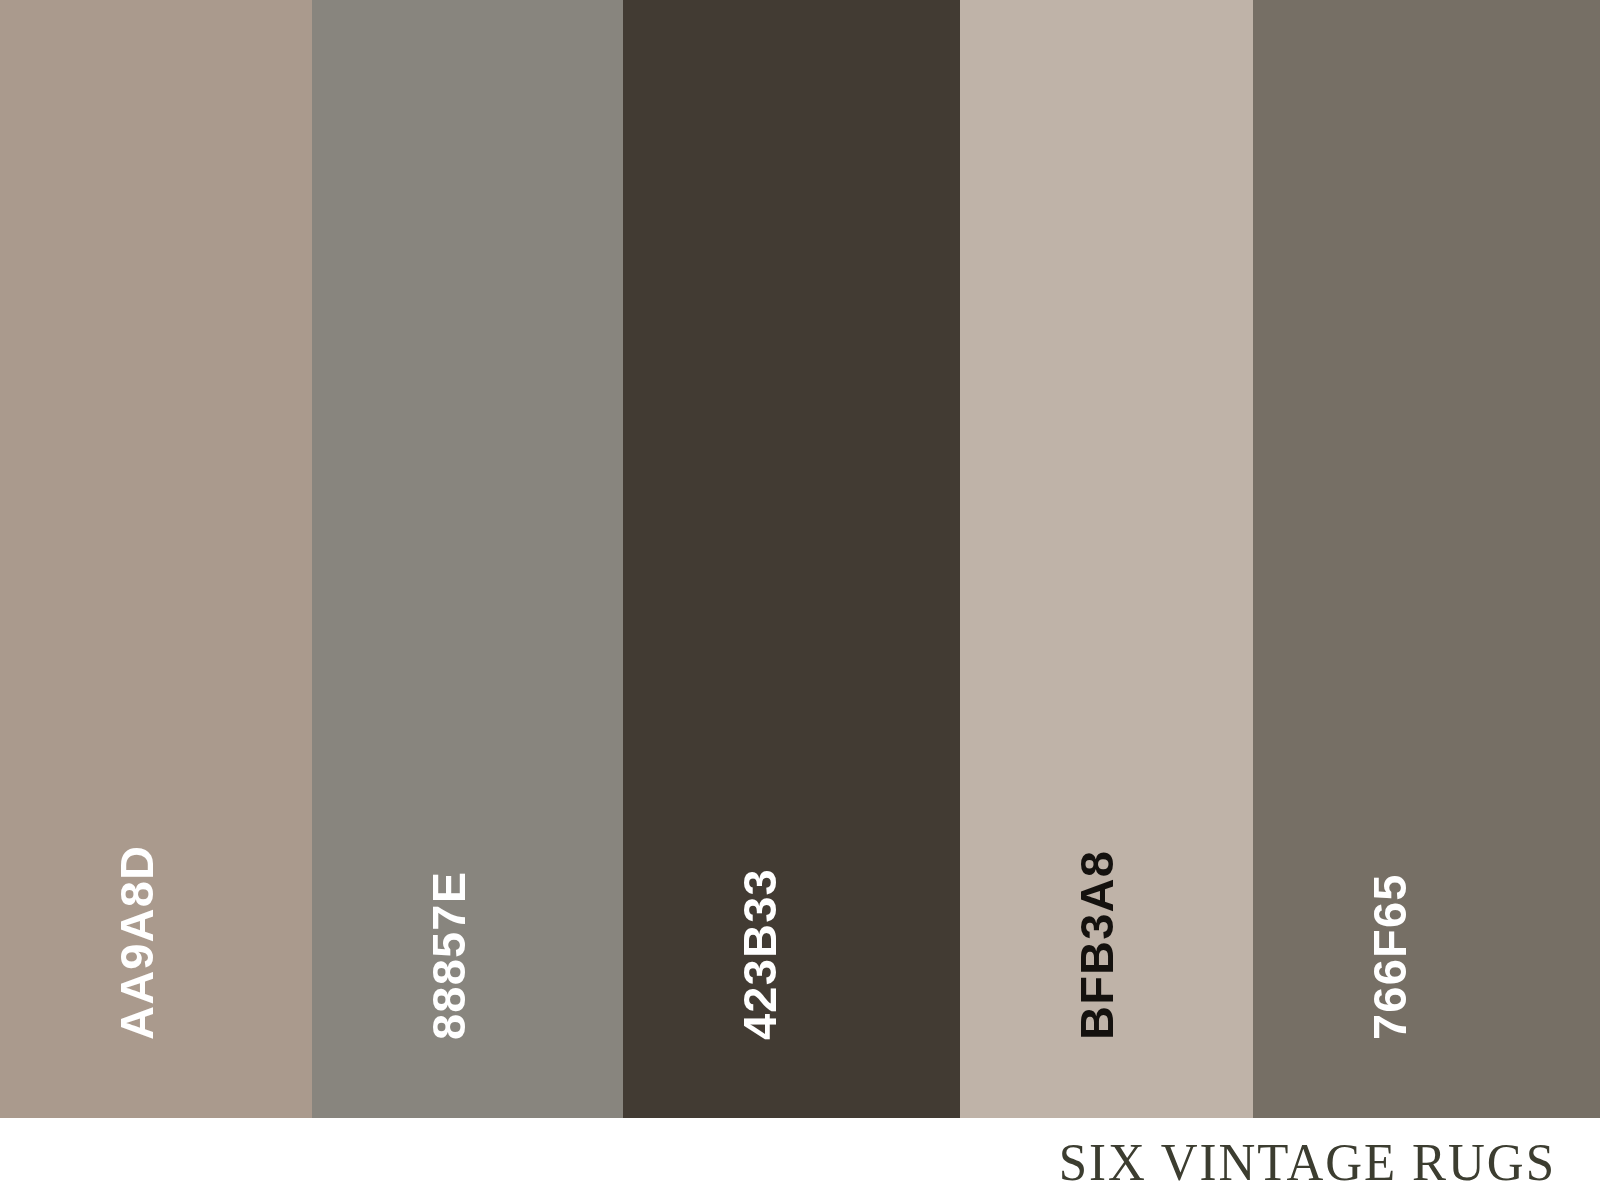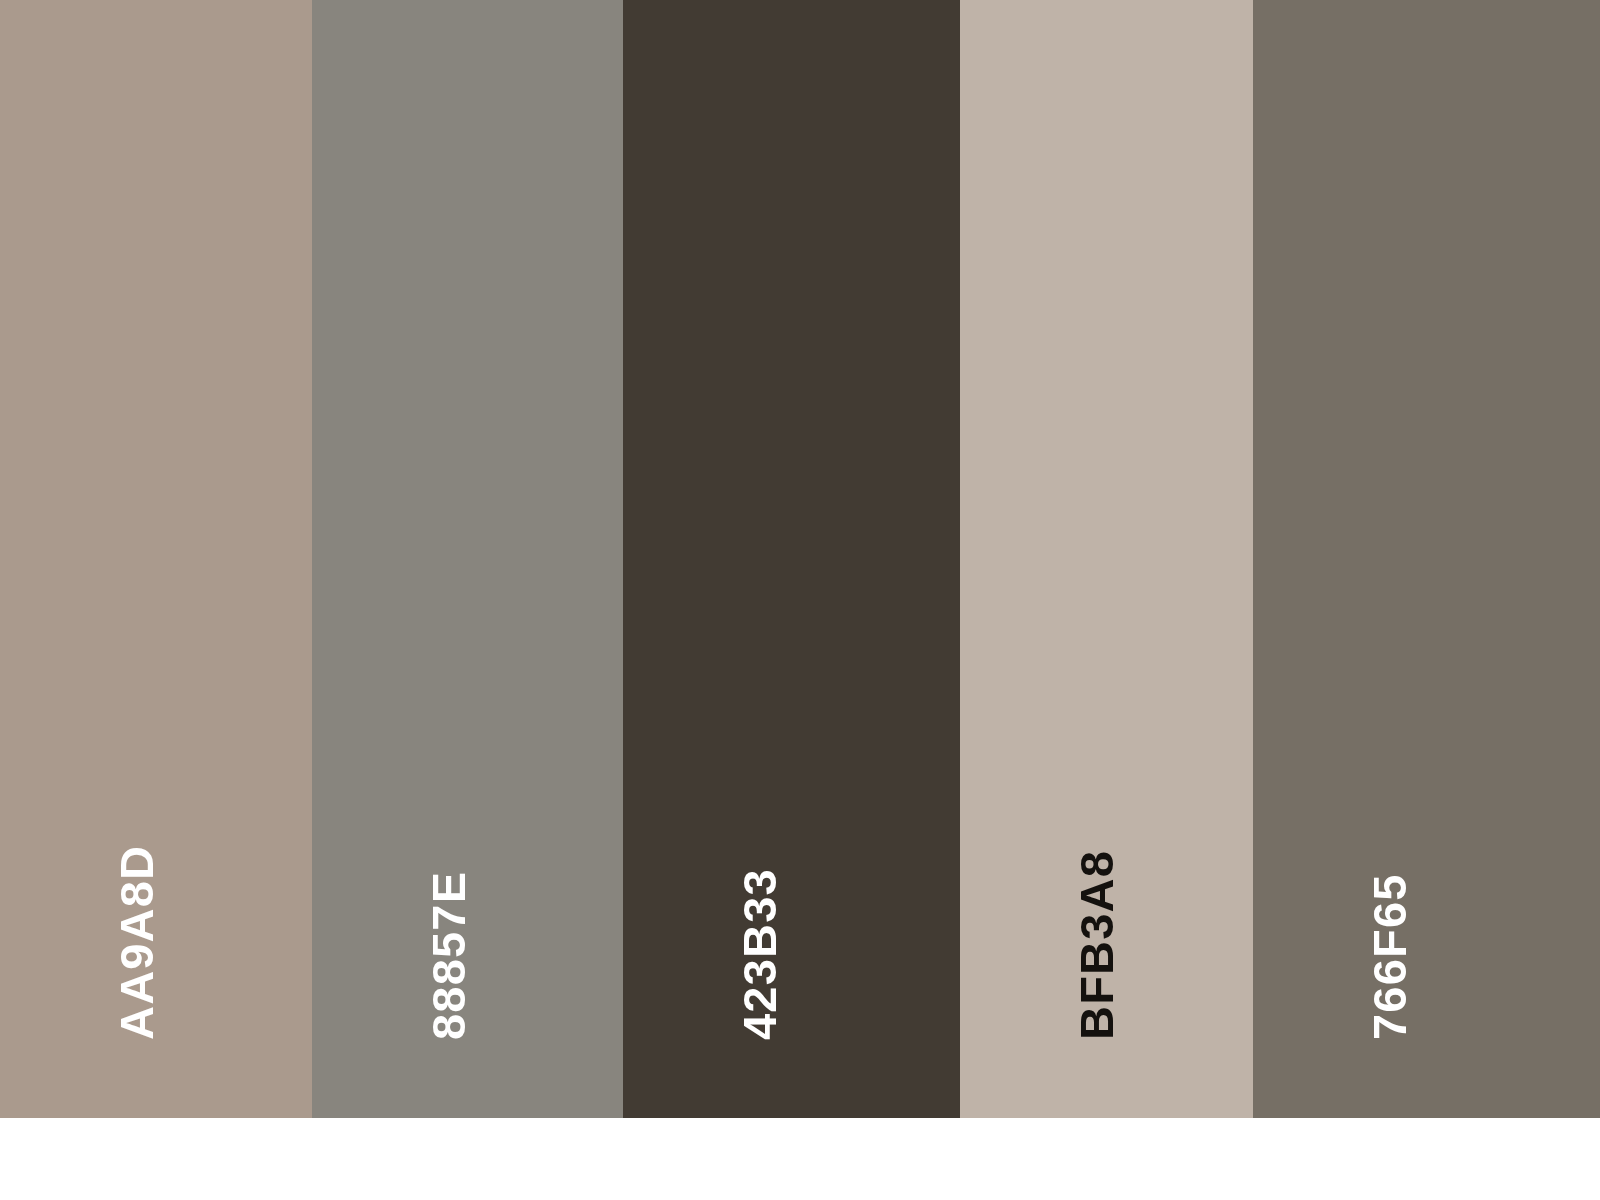--- a/index.html
+++ b/index.html
@@ -117,14 +117,17 @@
       </div>
     </div>
 
     <div class="swatch" style="background-color: rgb(118, 111, 101); width: 347px;">
       <div class="swatch-label-wrap">
         <span class="swatch-label" style="color: rgb(255, 255, 255);">766F65</span>
       </div>
     </div>
   </div>
 
+  <div id="footer-bar">
+    <div id="brand-logo" style="color: rgb(60, 61, 48);">SIX VINTAGE RUGS</div>
+  </div>
 
 </div>
 
 </body></html>

